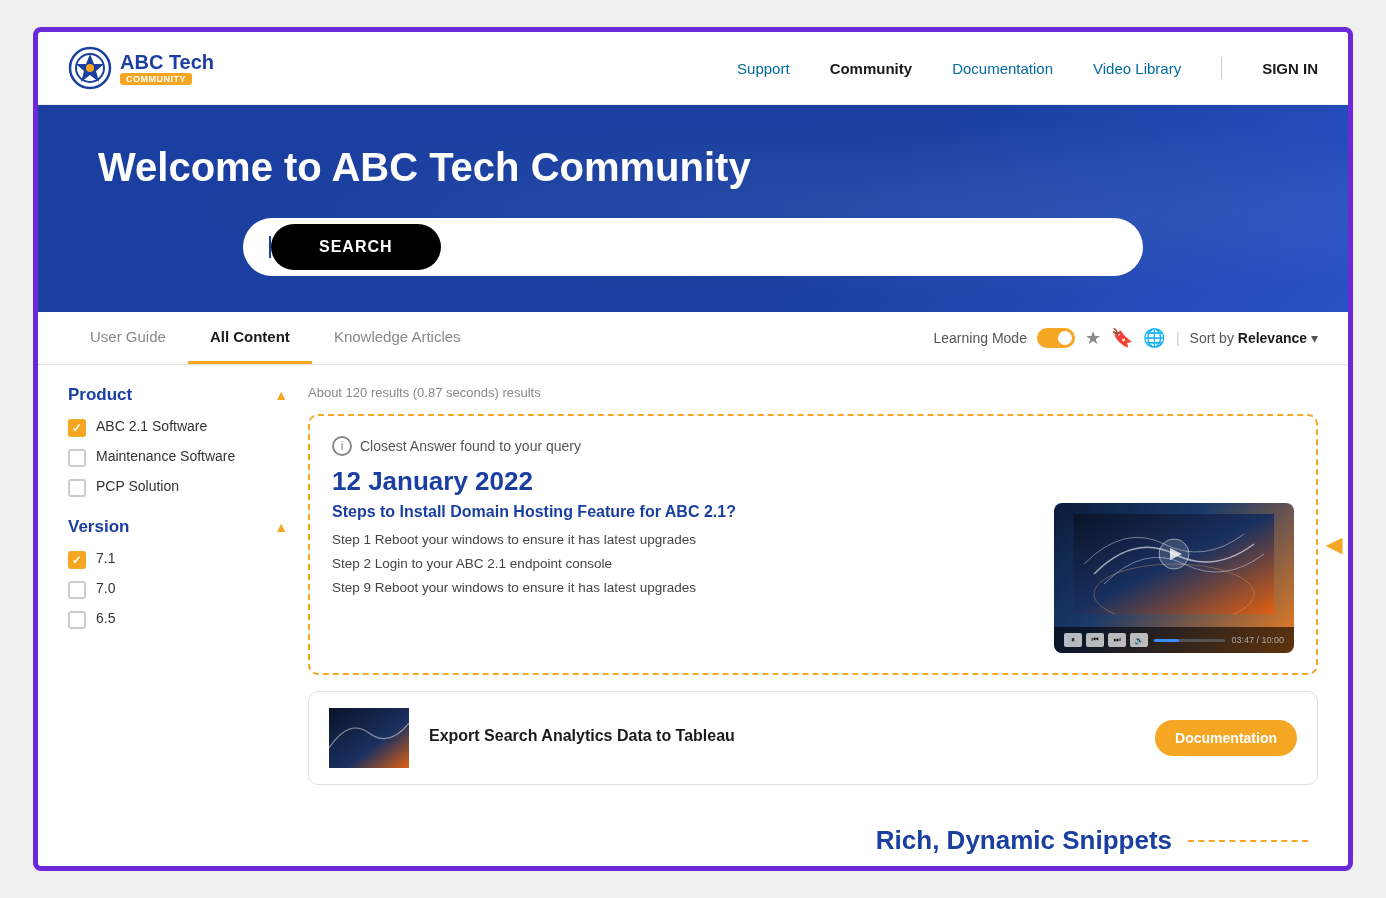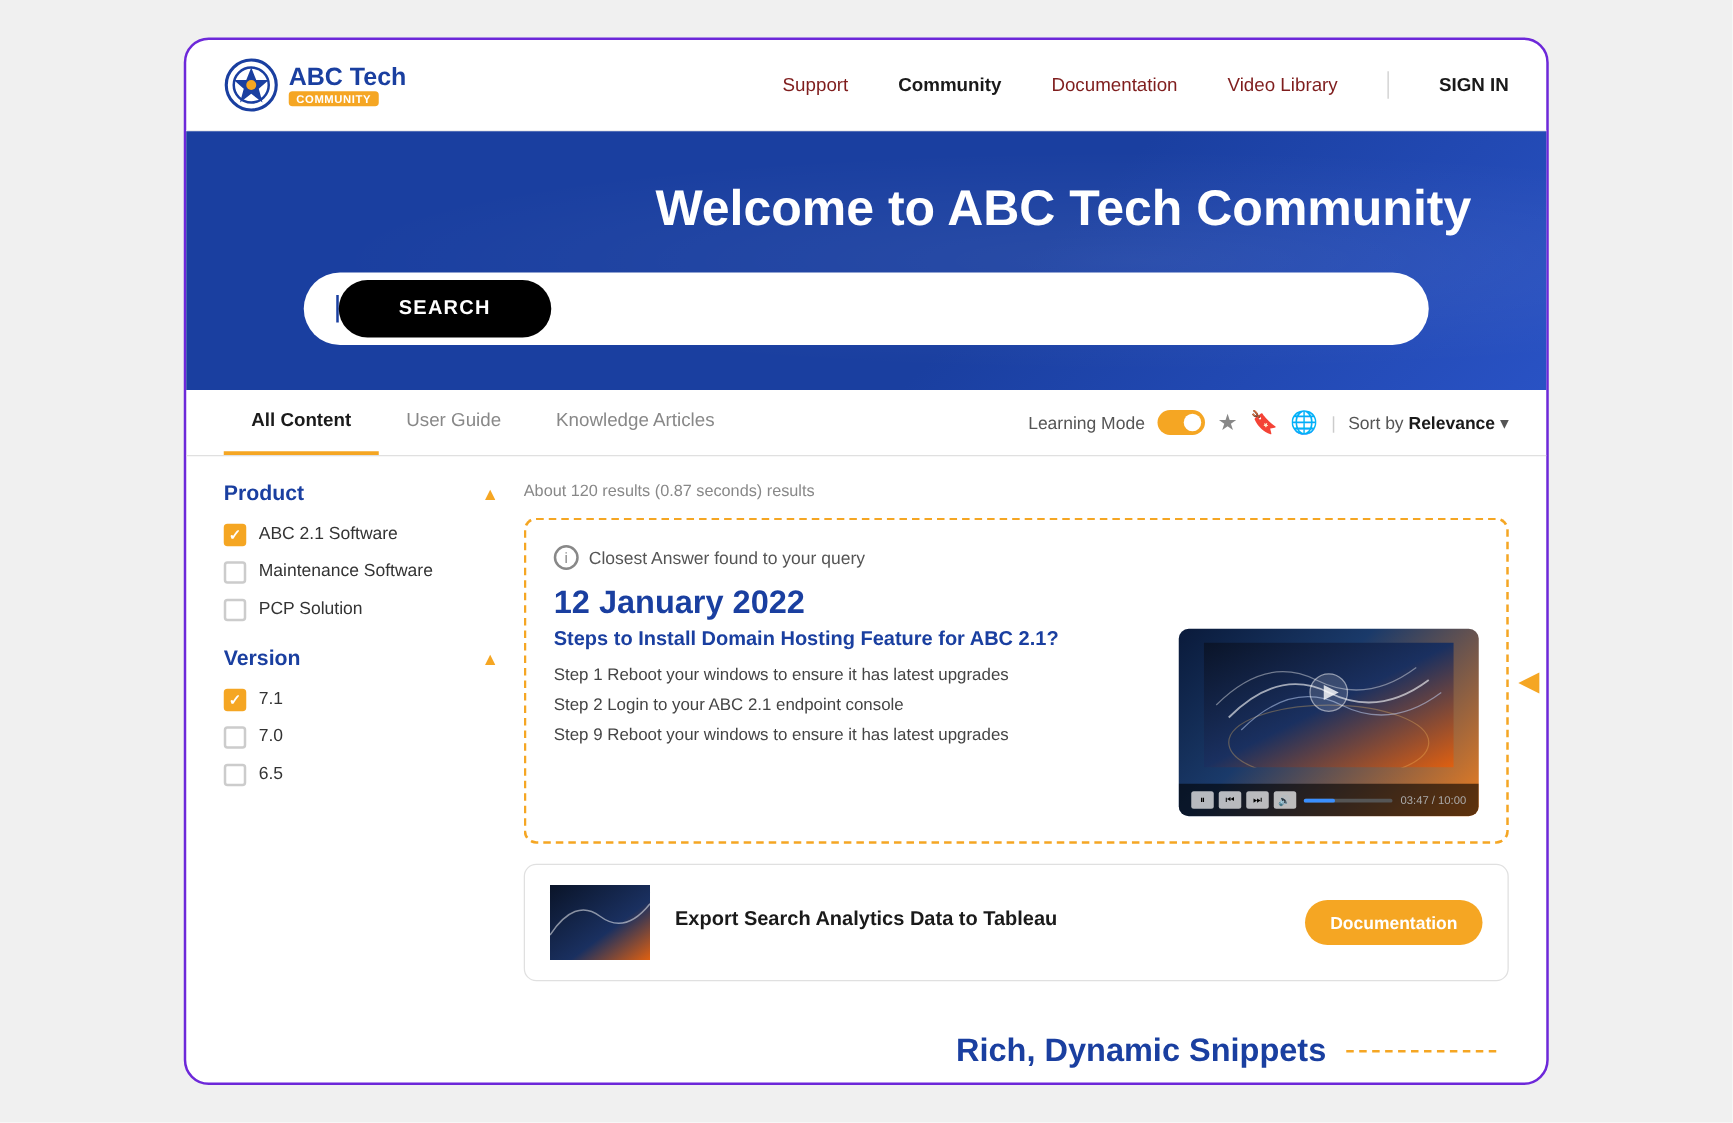--- a/index.html
+++ b/index.html
@@ -6,24 +6,24 @@
     body {
       background: #f0f0f0;
       font-family: 'Segoe UI', Arial, sans-serif;
       display: flex;
       justify-content: center;
       align-items: center;
       min-height: 100vh;
       padding: 20px;
     }
     .outer-wrapper {
-      width: 1092px;
+      width: 1320px;
       background: #fff;
-      border-radius: 20px;
-      border: 2px solid #6d28d9;
+      border-radius: 8px;
+      border: 5px solid #6d28d9;
       overflow: visible;
       position: relative;
     }
 
     
     .header {
       display: flex;
       align-items: center;
       padding: 14px 30px;
       border-bottom: 1px solid #eee;
@@ -61,21 +61,21 @@
       align-self: flex-start;
     }
     .nav {
       display: flex;
       align-items: center;
       gap: 40px;
       margin-left: auto;
     }
     .nav-item {
       font-size: 15px;
-      color: #7f1d1d;
+      color: #0369a1;
       cursor: pointer;
       text-decoration: none;
     }
     .nav-item.active {
       font-weight: 700;
       color: #1a1a1a;
     }
     .nav-divider {
       width: 1px;
       height: 22px;
@@ -95,21 +95,21 @@
       position: relative;
       overflow: hidden;
     }
     .hero::before {
       content: '';
       position: absolute;
       top: 0; left: 0; right: 0; bottom: 0;
       background: radial-gradient(ellipse at 70% 50%, rgba(255,255,255,0.07) 0%, transparent 60%);
     }
     .hero-title {
-      text-align: right;
+      text-align: left;
       font-size: 40px;
       font-weight: 800;
       color: #fff;
       margin-bottom: 28px;
       position: relative;
       z-index: 1;
     }
     .search-bar {
       display: flex;
       align-items: center;
@@ -508,22 +508,22 @@
   <div class="hero">
     <h1 class="hero-title">Welcome to ABC Tech Community</h1>
     <div class="search-bar">
       <span class="search-cursor"></span>
       <button class="search-btn">SEARCH</button>
     </div>
   </div>
 
   <div class="tabs-row">
     <div class="tabs">
+      <div class="tab">User Guide</div>
       <div class="tab active">All Content</div>
-      <div class="tab">User Guide</div>
       <div class="tab">Knowledge Articles</div>
     </div>
     <div class="tab-controls">
       <span class="learning-mode-label">Learning Mode</span>
       <div class="toggle-on"></div>
       <span class="icon-btn">★</span>
       <span class="icon-btn">🔖</span>
       <span class="icon-btn">🌐</span>
       <span style="color:#ccc">|</span>
       <span class="sort-control">

